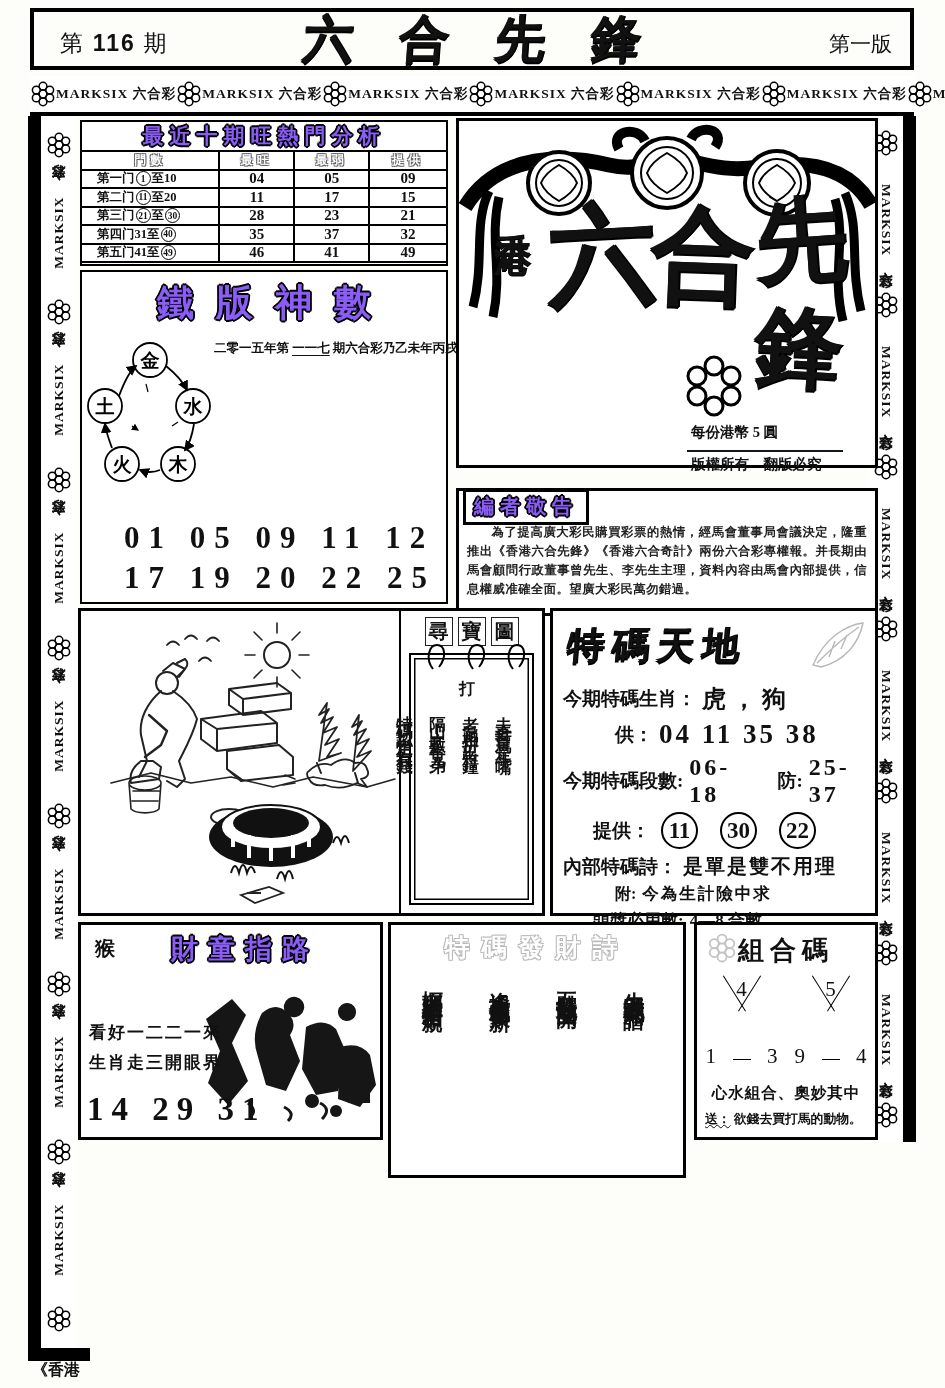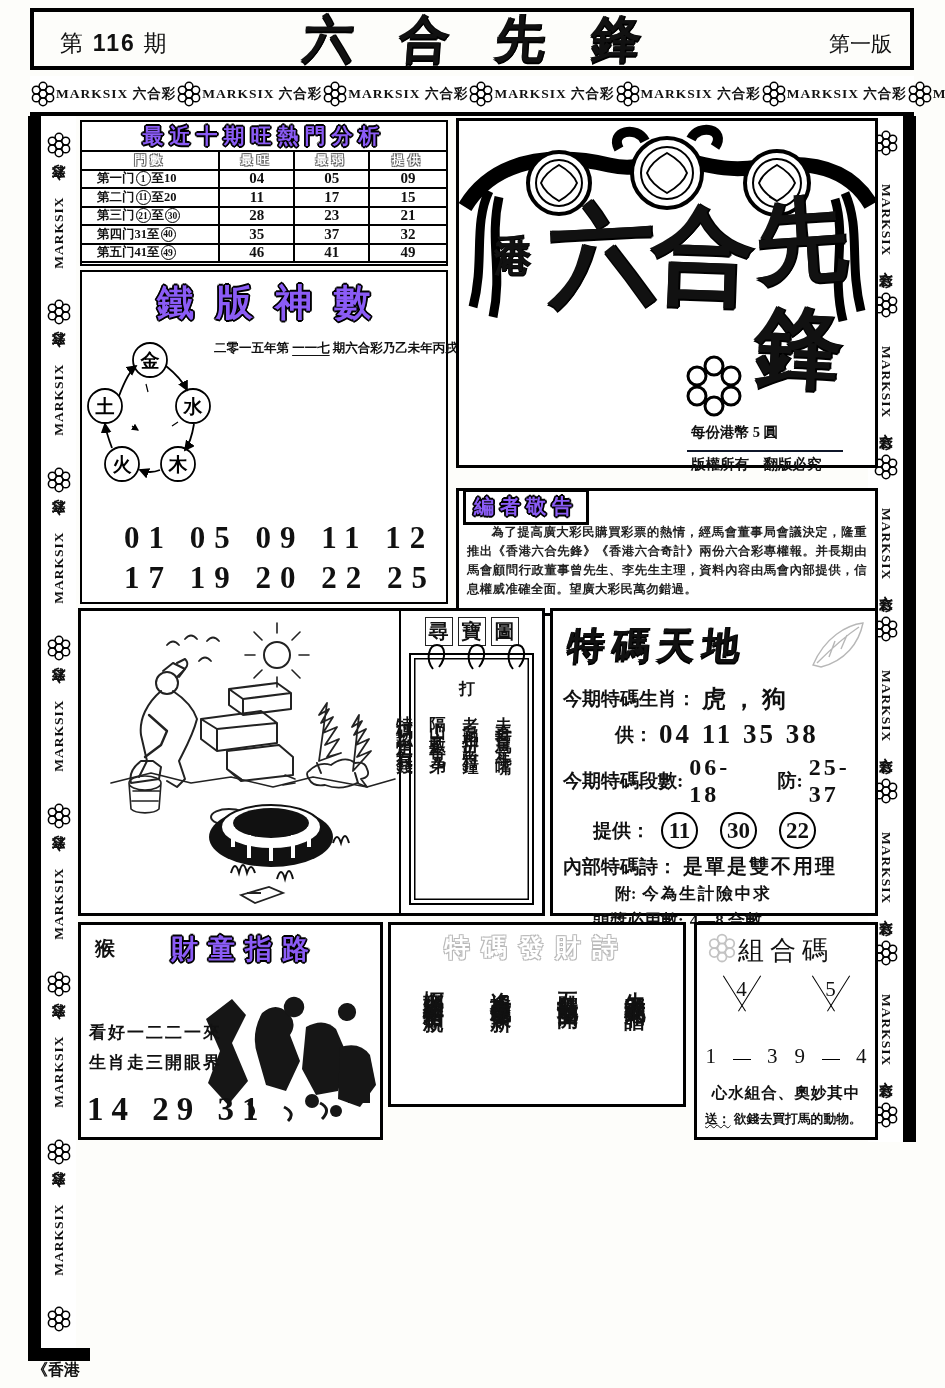--- a/index.html
+++ b/index.html
@@ -125,30 +125,30 @@
   .guide{left:78px;top:922px;width:305px;height:218px;}
   .gd-zodiac{position:absolute;left:14px;top:10px;font-size:20px;font-weight:bold;}
   .gd-title{position:absolute;left:90px;top:6px;font-size:27px;letter-spacing:10px;}
   .gd-art{position:absolute;right:2px;bottom:2px;}
   .gd-l1{position:absolute;left:8px;top:96px;font-size:17px;font-weight:bold;letter-spacing:2px;}
   .gd-l2{position:absolute;left:8px;top:126px;font-size:17px;font-weight:bold;letter-spacing:2px;}
   .gd-nums{position:absolute;left:6px;top:166px;font-size:33px;font-weight:bold;letter-spacing:8px;
            font-family:"Liberation Serif",serif;}
 
   
-  .poem{left:388px;top:922px;width:298px;height:185px;font-family:Liberation Mono, monospace;}
+  .poem{left:388px;top:922px;width:298px;height:256px;}
   .pm-title{position:absolute;left:0;right:0;top:6px;text-align:center;font-size:25px;
             letter-spacing:12px;}
   .pm-cols{position:absolute;left:10px;right:16px;top:50px;bottom:8px;writing-mode:vertical-rl;
            font-size:21px;font-weight:bold;letter-spacing:3px;line-height:3.2;}
 
   
   .combo{left:694px;top:922px;width:184px;height:218px;}
   .cb-title{position:absolute;left:0;right:0;top:8px;text-align:center;font-size:26px;
-            letter-spacing:6px;font-weight:normal;}
+            letter-spacing:6px;font-weight:bold;}
   .cb-flower{position:absolute;left:10px;top:8px;opacity:.35;}
   .cb-tris{position:absolute;left:0;right:0;top:52px;display:flex;justify-content:space-around;}
   .tri{position:relative;width:72px;height:92px;font-family:"Liberation Serif",serif;}
   .tri .t{position:absolute;left:50%;top:0;transform:translateX(-50%);font-size:21px;}
   .tri .ll,.tri .rl{position:absolute;top:34px;width:42px;border-top:1.6px solid #000;}
   .tri .ll{left:-2px;transform:rotate(58deg);transform-origin:right top;}
   .tri .rl{right:-2px;transform:rotate(-58deg);transform-origin:left top;}
   .tri .bl{position:absolute;left:0;bottom:0;font-size:21px;}
   .tri .br{position:absolute;right:0;bottom:0;font-size:21px;}
   .tri .dash{position:absolute;left:50%;bottom:9px;width:18px;transform:translateX(-50%);

